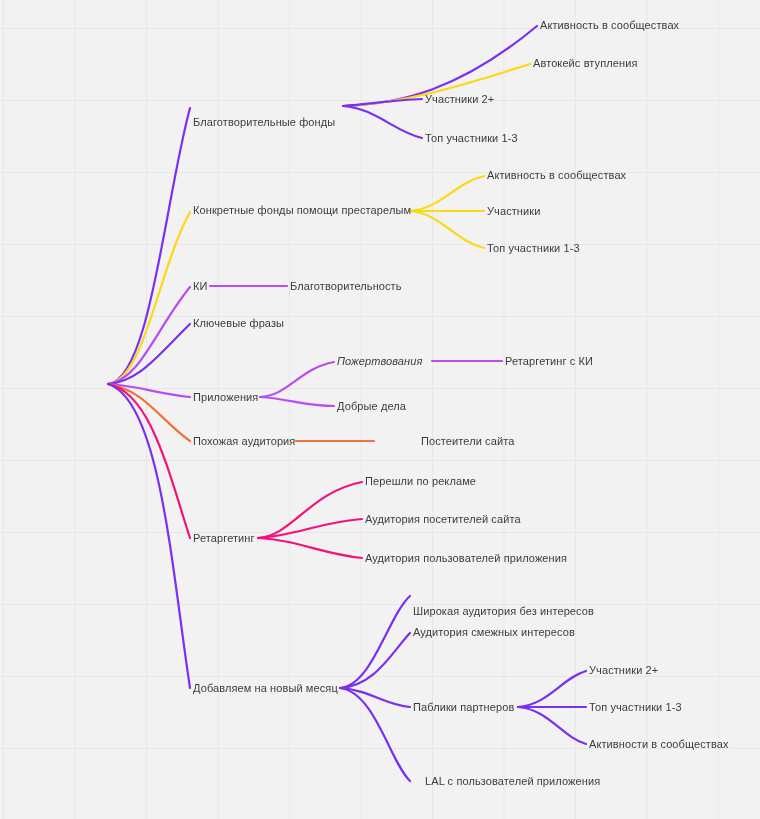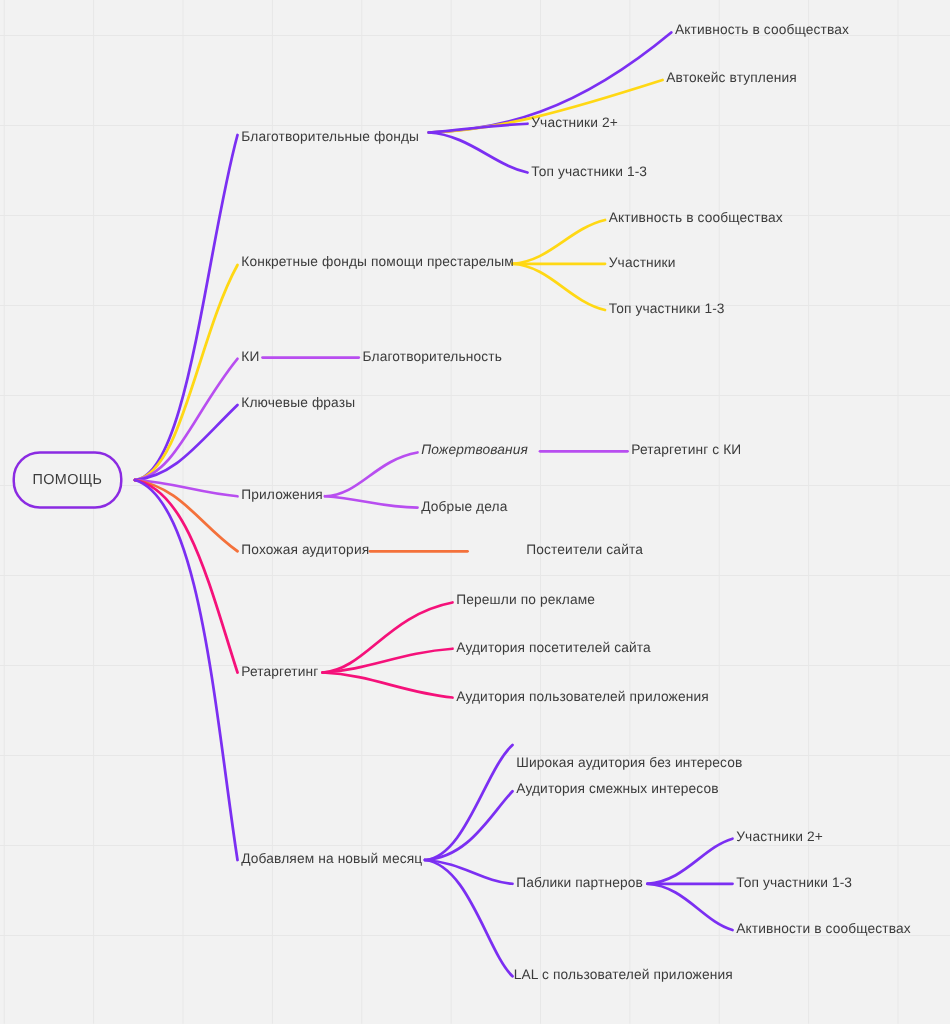--- a/index.html
+++ b/index.html
@@ -80,24 +80,23 @@
         <path d="M340,688 C372,686 388,616 410,596" stroke="#7b2ff2" stroke-width="2.2" fill="none" stroke-linecap="round"></path>
         <path d="M340,688 C375,686 392,652 410,633" stroke="#7b2ff2" stroke-width="2.2" fill="none" stroke-linecap="round"></path>
         <path d="M340,688 C370,690 385,705 410,707" stroke="#7b2ff2" stroke-width="2.2" fill="none" stroke-linecap="round"></path>
         <path d="M340,688 C375,692 390,762 410,781" stroke="#7b2ff2" stroke-width="2.2" fill="none" stroke-linecap="round"></path>
         <path d="M518,707 C548,705 562,678 586,671" stroke="#7b2ff2" stroke-width="2.2" fill="none" stroke-linecap="round"></path>
         <path d="M518,707 C545,707 562,707 586,707" stroke="#7b2ff2" stroke-width="2.2" fill="none" stroke-linecap="round"></path>
         <path d="M518,707 C548,709 562,737 586,744" stroke="#7b2ff2" stroke-width="2.2" fill="none" stroke-linecap="round"></path>
       </g>
   </svg>
 
-  <div class="root-node" style="left: 10px; top: 384px; width: 88px; height: 46px; border-color: rgb(139, 43, 226);">ПОМОЩЬ</div>
 
   <div id="label-layer">
-      <div class="node-label" style="left: 193px; top: 110px;">Благотворительные фонды</div>
+      <div class="node-label" style="left: 193px; top: 122px;">Благотворительные фонды</div>
       <div class="node-label" style="left: 540px; top: 25px;">Активность в сообществах</div>
       <div class="node-label" style="left: 533px; top: 63px;">Автокейс втупления</div>
       <div class="node-label" style="left: 425px; top: 99px;">Участники 2+</div>
       <div class="node-label" style="left: 425px; top: 138px;">Топ участники 1-3</div>
       <div class="node-label" style="left: 193px; top: 210px;">Конкретные фонды помощи престарелым</div>
       <div class="node-label" style="left: 487px; top: 175px;">Активность в сообществах</div>
       <div class="node-label" style="left: 487px; top: 211px;">Участники</div>
       <div class="node-label" style="left: 487px; top: 248px;">Топ участники 1-3</div>
       <div class="node-label" style="left: 193px; top: 286px;">КИ</div>
       <div class="node-label" style="left: 290px; top: 286px;">Благотворительность</div>
@@ -112,16 +111,16 @@
       <div class="node-label" style="left: 365px; top: 481px;">Перешли по рекламе</div>
       <div class="node-label" style="left: 365px; top: 519px;">Аудитория посетителей сайта</div>
       <div class="node-label" style="left: 365px; top: 558px;">Аудитория пользователей приложения</div>
       <div class="node-label" style="left: 193px; top: 688px;">Добавляем на новый месяц</div>
       <div class="node-label" style="left: 413px; top: 595px; margin-top: 16px;">Широкая аудитория без интересов</div>
       <div class="node-label" style="left: 413px; top: 632px;">Аудитория смежных интересов</div>
       <div class="node-label" style="left: 413px; top: 707px;">Паблики партнеров</div>
       <div class="node-label" style="left: 589px; top: 670px;">Участники 2+</div>
       <div class="node-label" style="left: 589px; top: 707px;">Топ участники 1-3</div>
       <div class="node-label" style="left: 589px; top: 744px;">Активности в сообществах</div>
-      <div class="node-label" style="left: 399px; top: 781px; padding-left: 12px;">LAL с пользователей приложения</div>
+      <div class="node-label" style="left: 413px; top: 781px; padding-left: 12px;">LAL с пользователей приложения</div>
     </div>
 
 </div>
 
 </body></html>

